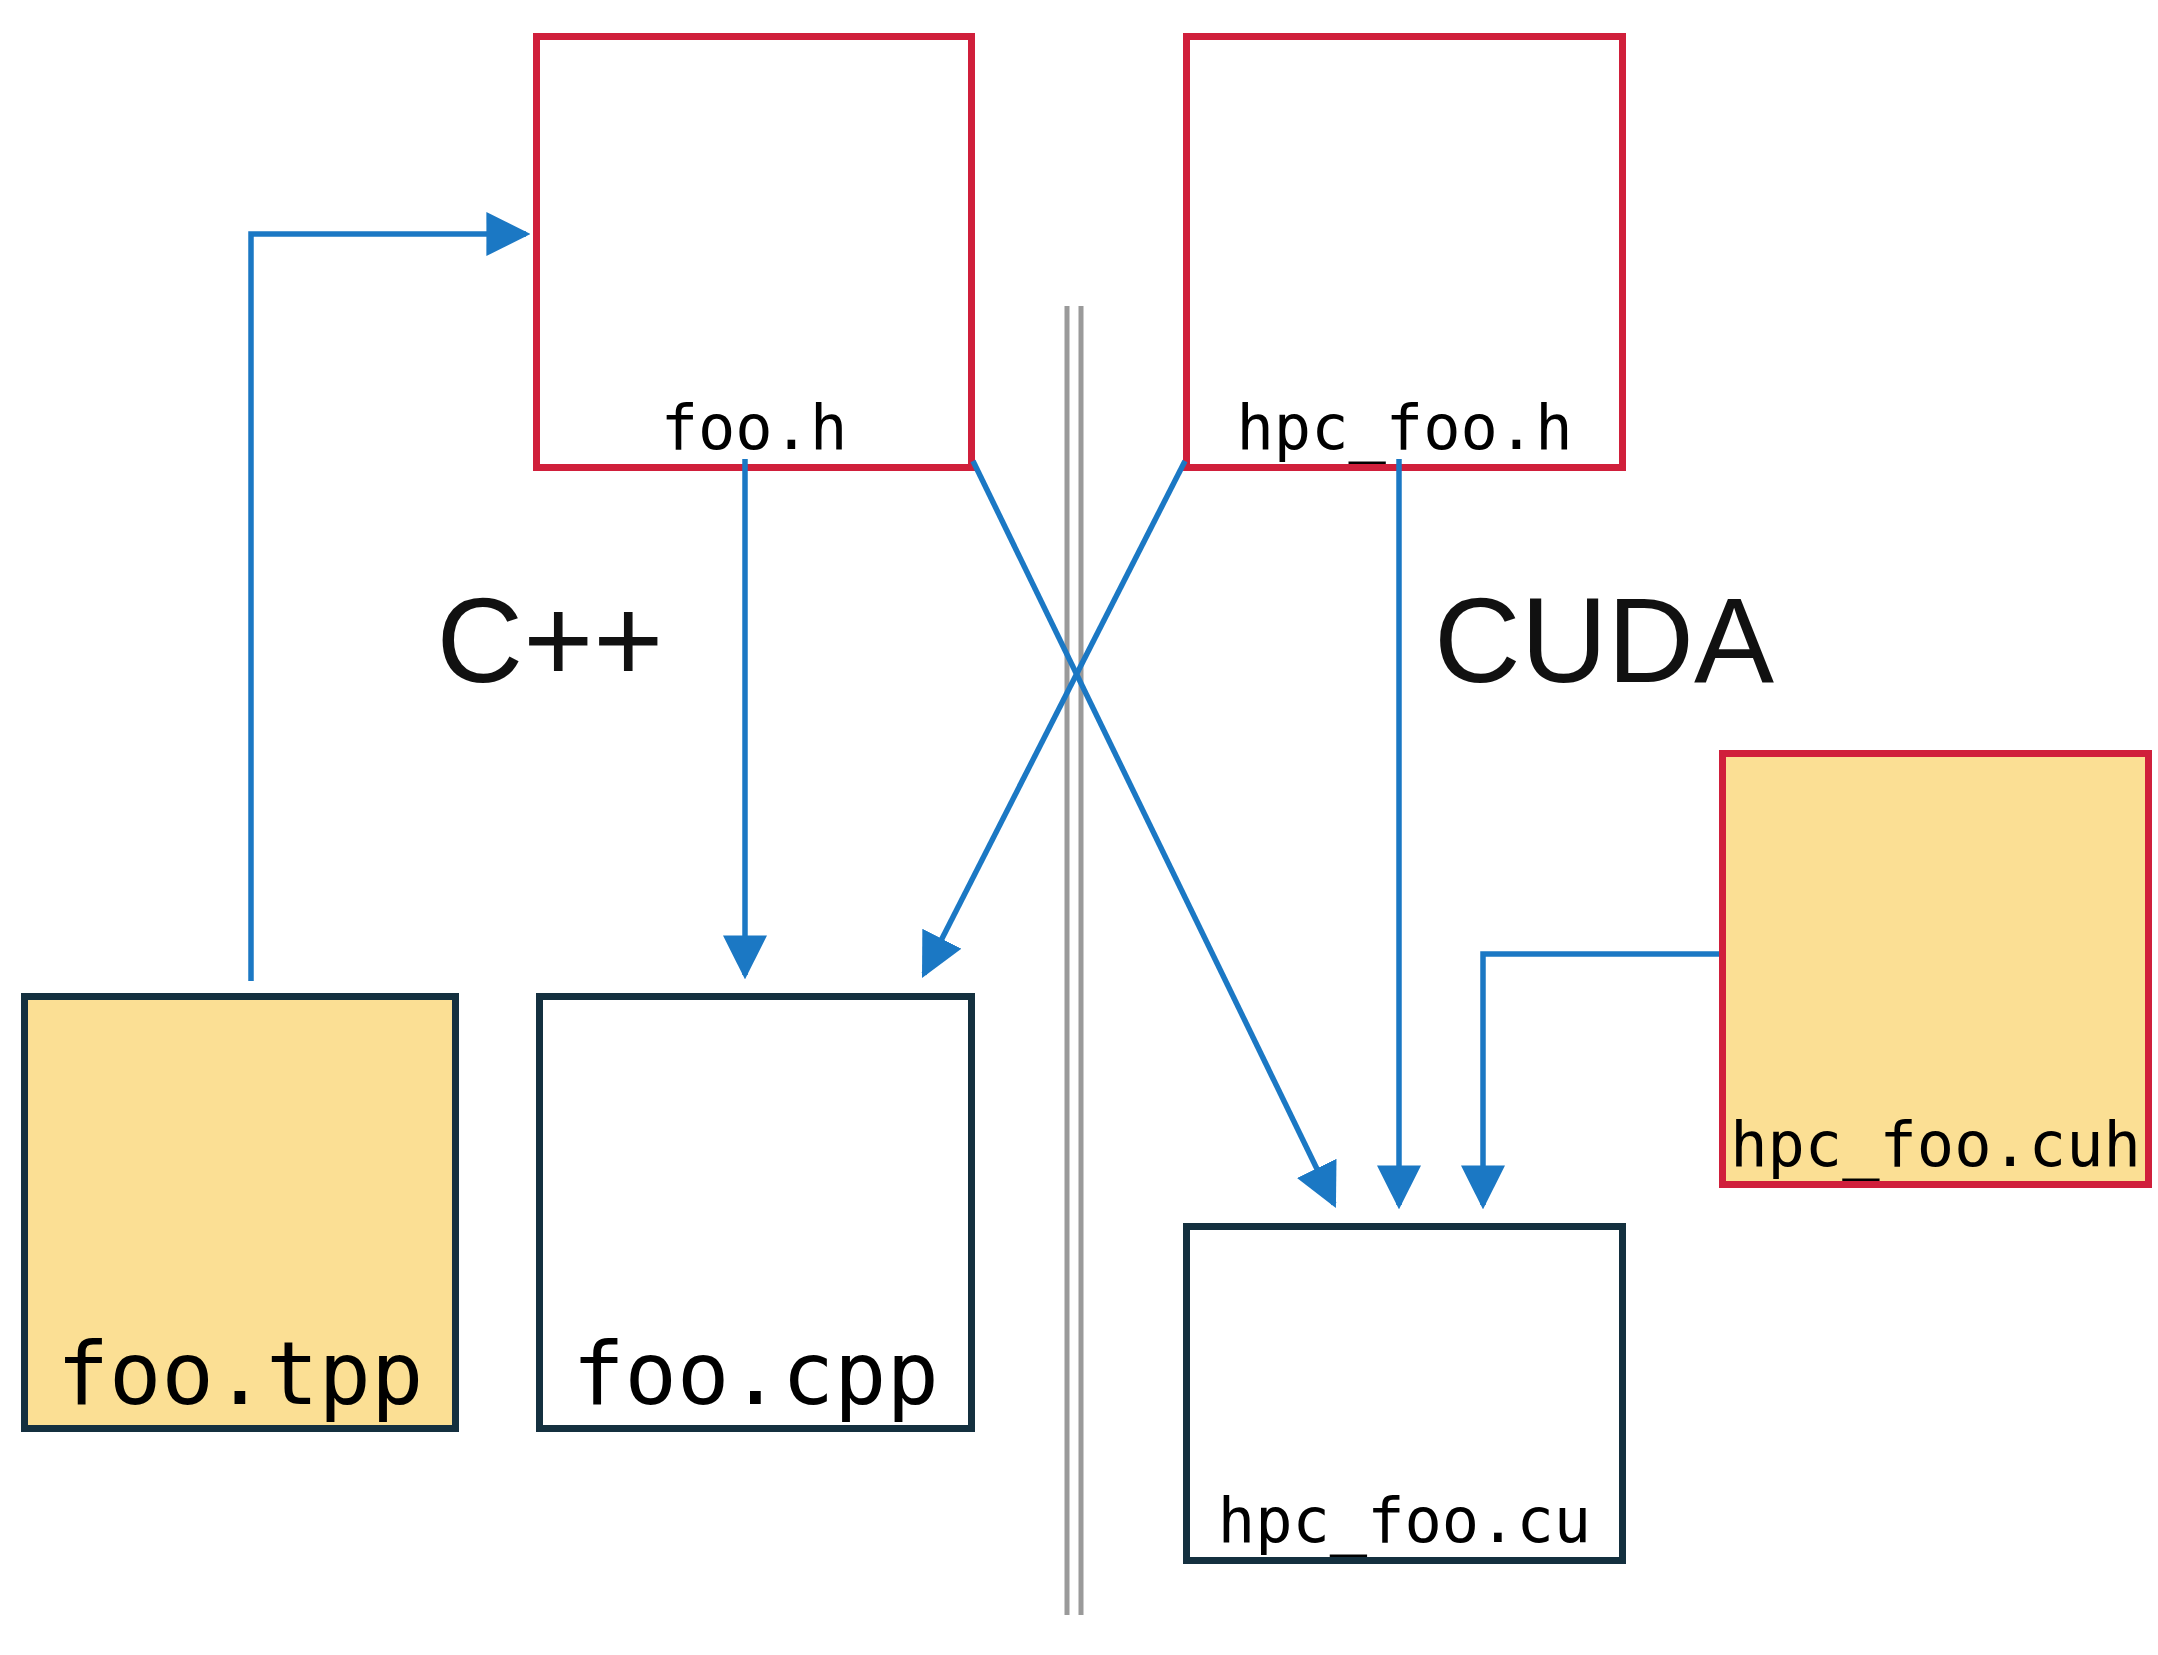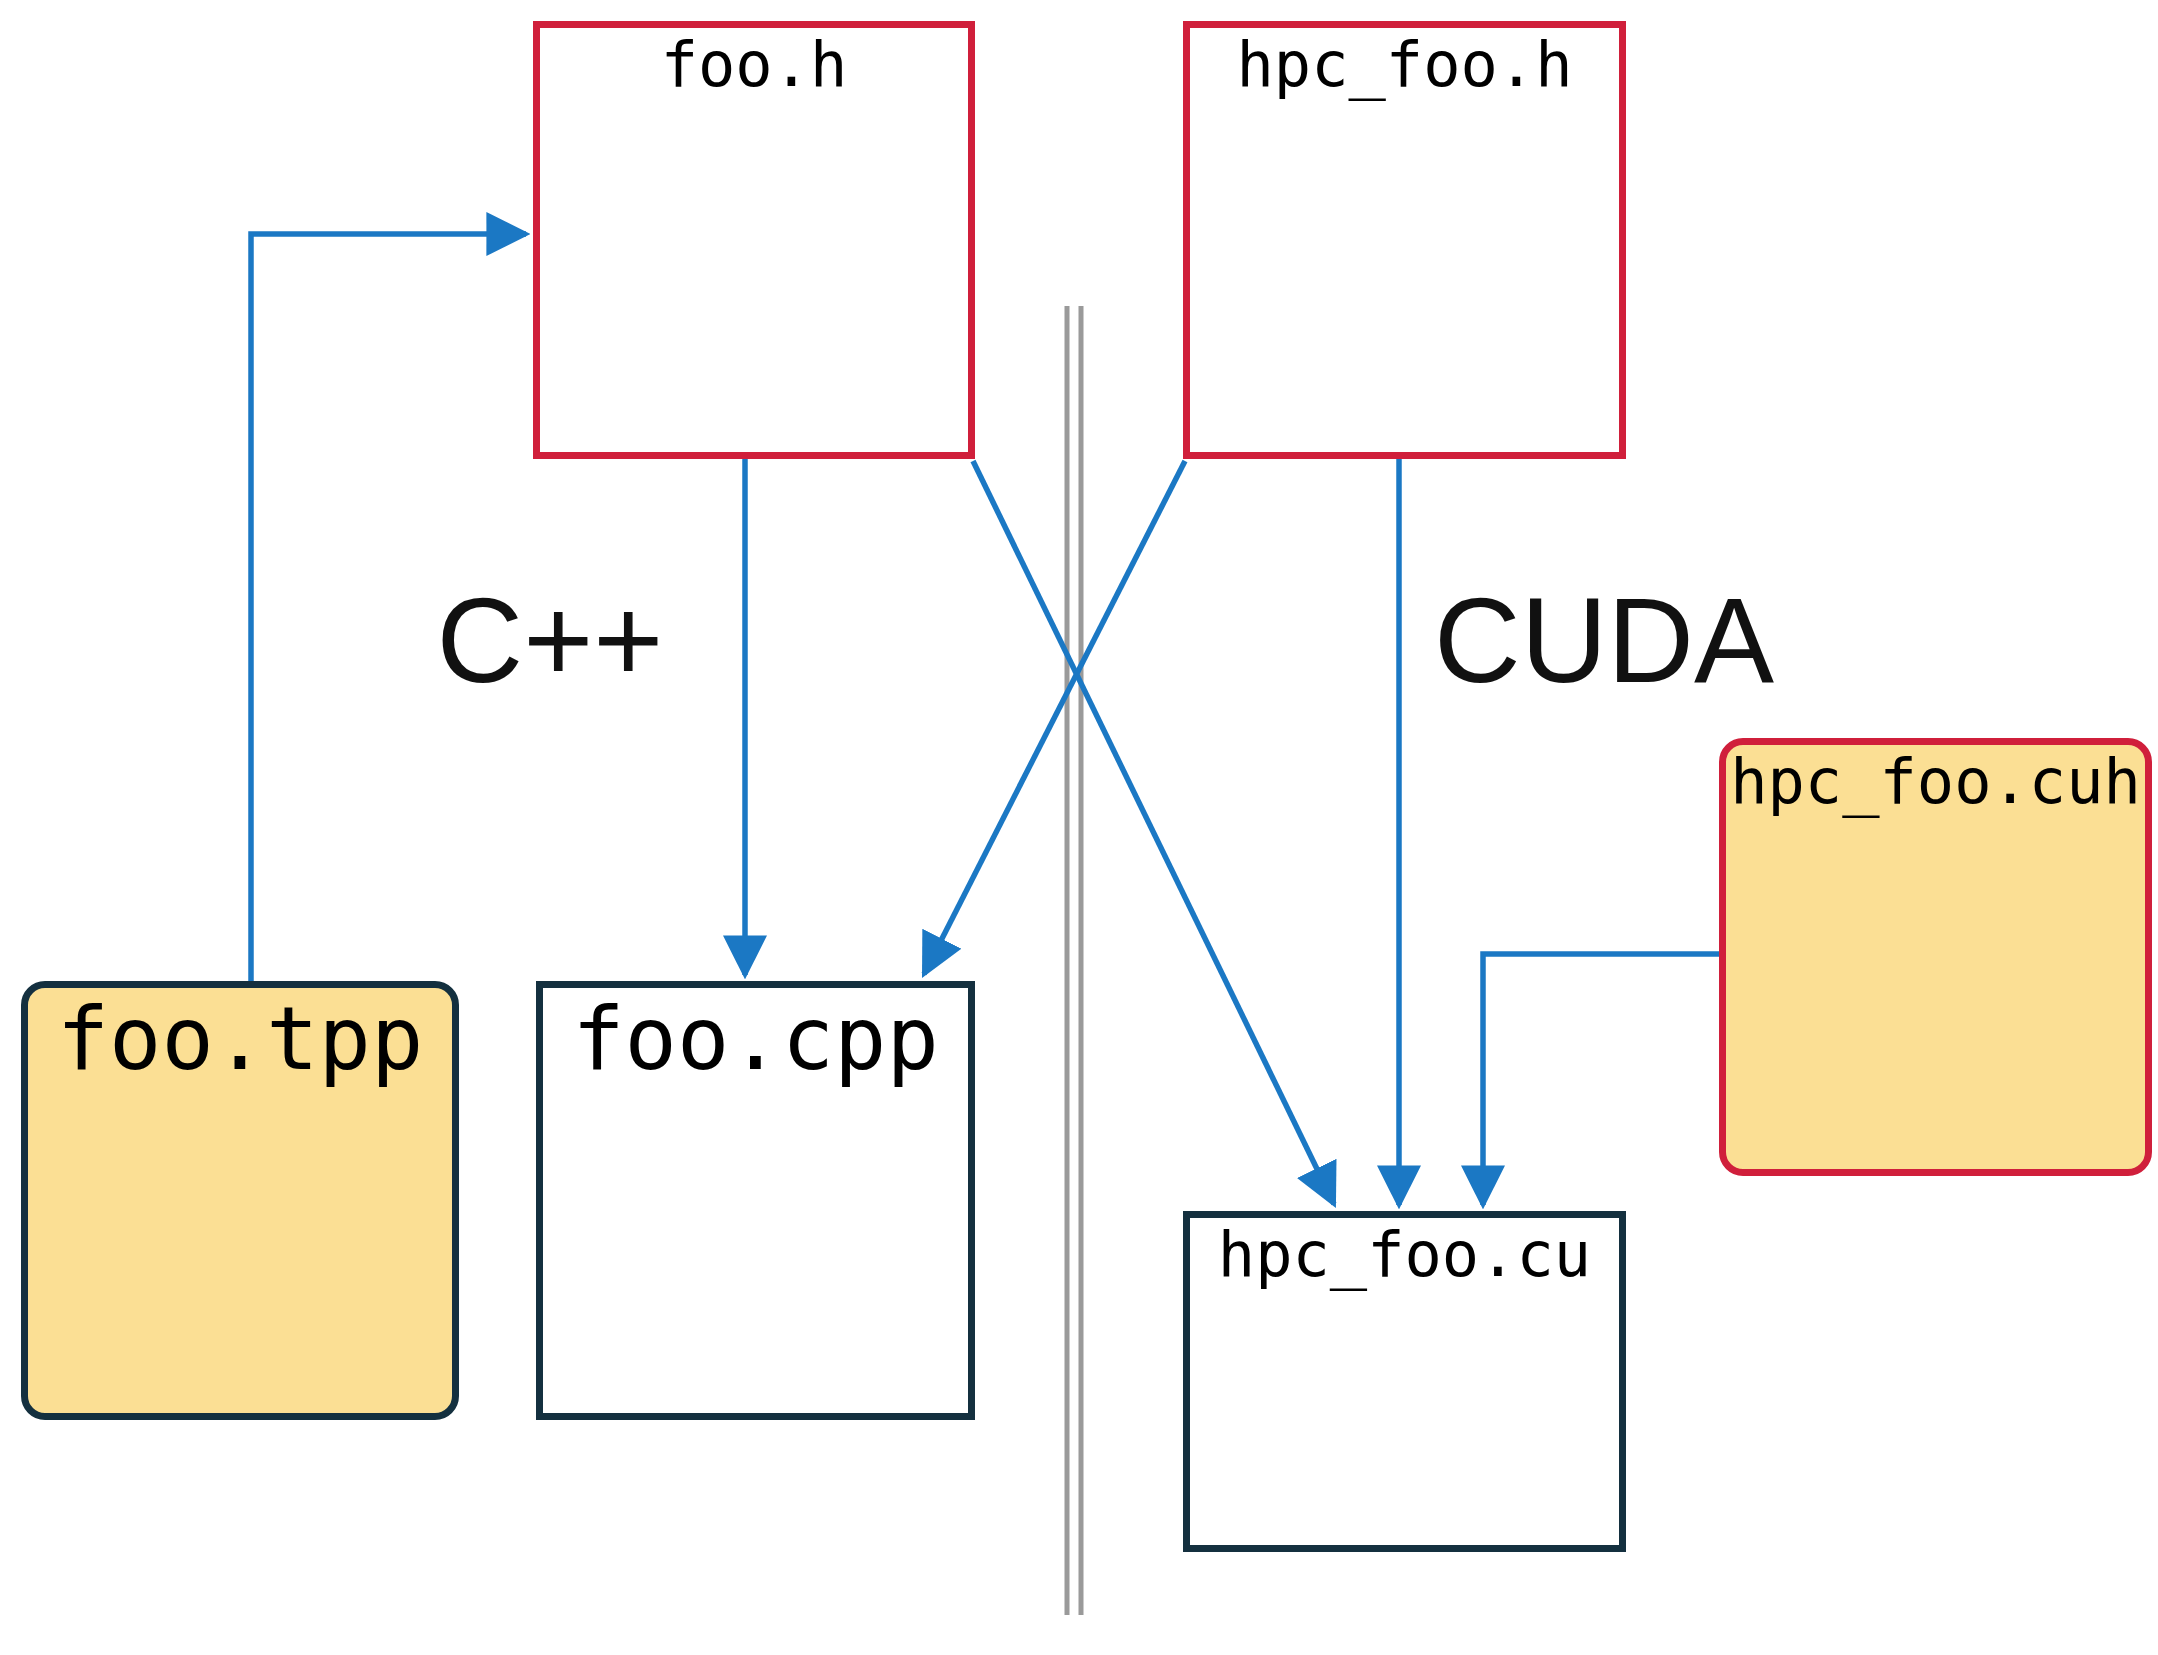--- a/index.html
+++ b/index.html
@@ -17,28 +17,29 @@
   .canvas {
     position: relative;
     width: 2158px;
     height: 1655px;
     background: var(--background);
     overflow: hidden;
   }
   .node {
     position: absolute;
     display: flex;
-    align-items: flex-start;
+    align-items: flex-end;
     justify-content: center;
     border: 7px solid;
     background: var(--box-fill);
+    margin-top: 12px;
   }
   .header-node { border-color: var(--header-border); }
   .impl-node   { border-color: var(--impl-border); }
-  .highlight   { background: var(--highlight-fill); border-radius: 24px; }
+  .highlight   { background: var(--highlight-fill); }
   .node-label {
     font-family: "DejaVu Sans Mono", monospace;
     color: var(--text);
     white-space: nowrap;
   }
   .label-sm { font-size: 62px; }
   .label-lg { font-size: 87px; }
   .section-label {
     position: absolute;
     transform: translate(-50%, -50%);

